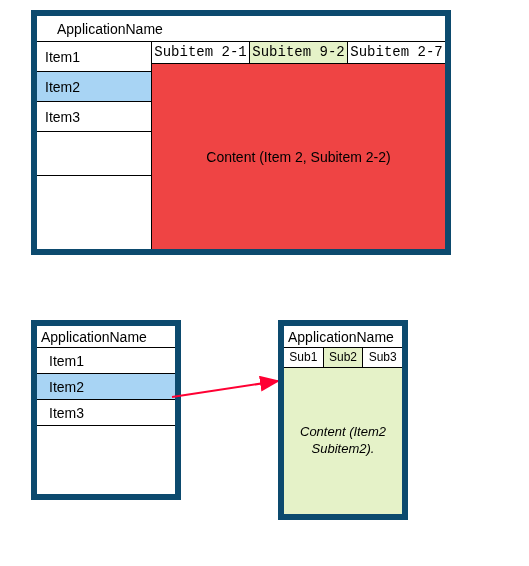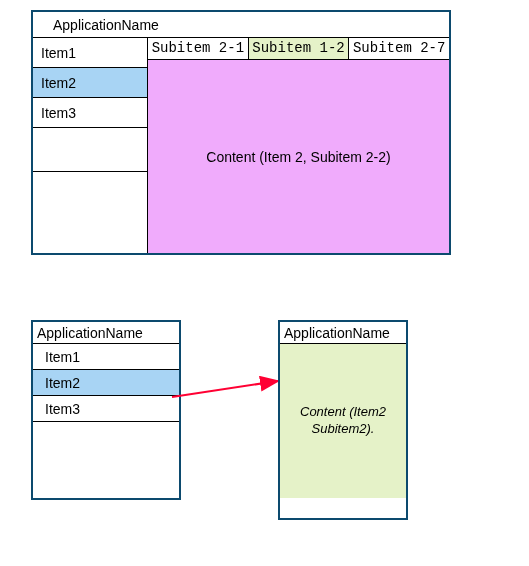--- a/index.html
+++ b/index.html
@@ -8,21 +8,21 @@
     width: 529px;
     height: 566px;
     background: #ffffff;
     font-family: Arial, sans-serif;
     font-size: 14px;
     color: #000;
     position: relative;
   }
   .box {
     position: absolute;
-    border: 2px solid #0c4a6e;
+    border: 6px solid #0c4a6e;
     box-sizing: border-box;
   }
   
   #lg {
     left: 31px;
     top: 10px;
     width: 420px;
     height: 245px;
   }
   #lg .titlebar {
@@ -75,21 +75,21 @@
     text-align: center;
     line-height: 20px;
     border-right: 1px solid #000;
     box-sizing: border-box;
     background: #fff;
   }
   #lg .tab:last-child { border-right: none; }
   #lg .tab.active { background: #e5f2c8; }
   #lg .content {
     flex: 1;
-    background: #f0abfc;
+    background: #ef4444;
     display: flex;
     align-items: center;
     justify-content: center;
     text-align: center;
     padding: 6px;
     box-sizing: border-box;
   }
 
   
   #smL {
@@ -179,21 +179,21 @@
     <div class="sidebar">
       <div class="side-item">Item1</div>
       <div class="side-item selected">Item2</div>
       <div class="side-item">Item3</div>
       <div class="side-spacer"></div>
       <div class="side-fill"></div>
     </div>
     <div class="main">
       <div class="tabs">
         <div class="tab">Subitem 2-1</div>
-        <div class="tab active">Subitem 1-2</div>
+        <div class="tab active">Subitem 9-2</div>
         <div class="tab">Subitem 2-7</div>
       </div>
       <div class="content">Content (Item 2, Subitem 2-2)</div>
     </div>
   </div>
 </div>
 
 <div id="smL" class="box">
   <div class="titlebar">ApplicationName</div>
   <div class="side-item">Item1</div>
@@ -205,14 +205,19 @@
   <defs>
     <marker id="ah" markerWidth="10" markerHeight="8" refX="9" refY="4" orient="auto">
       <polygon points="0 0, 10 4, 0 8" fill="#ff0033"></polygon>
     </marker>
   </defs>
   <line x1="2" y1="22" x2="108" y2="6" stroke="#ff0033" stroke-width="2" marker-end="url(#ah)"></line>
 </svg>
 
 <div id="smR" class="box">
   <div class="titlebar">ApplicationName</div>
+  <div class="tabs">
+    <div class="tab">Sub1</div>
+    <div class="tab active">Sub2</div>
+    <div class="tab">Sub3</div>
+  </div>
   <div class="content">Content (Item2 Subitem2).</div>
 </div>
 
 </body></html>

